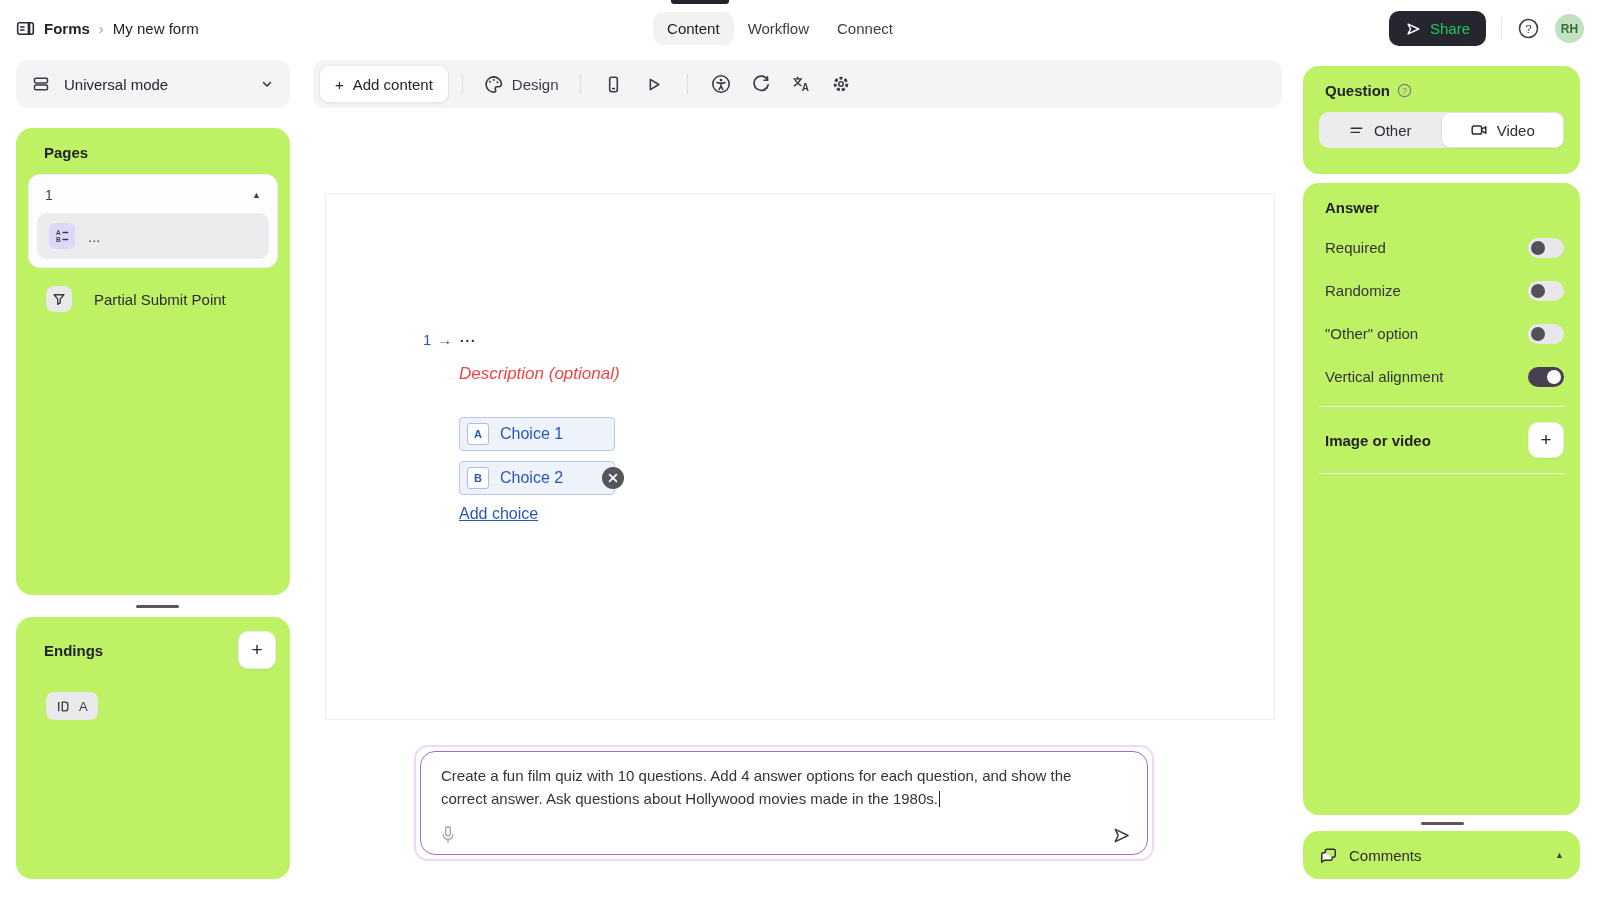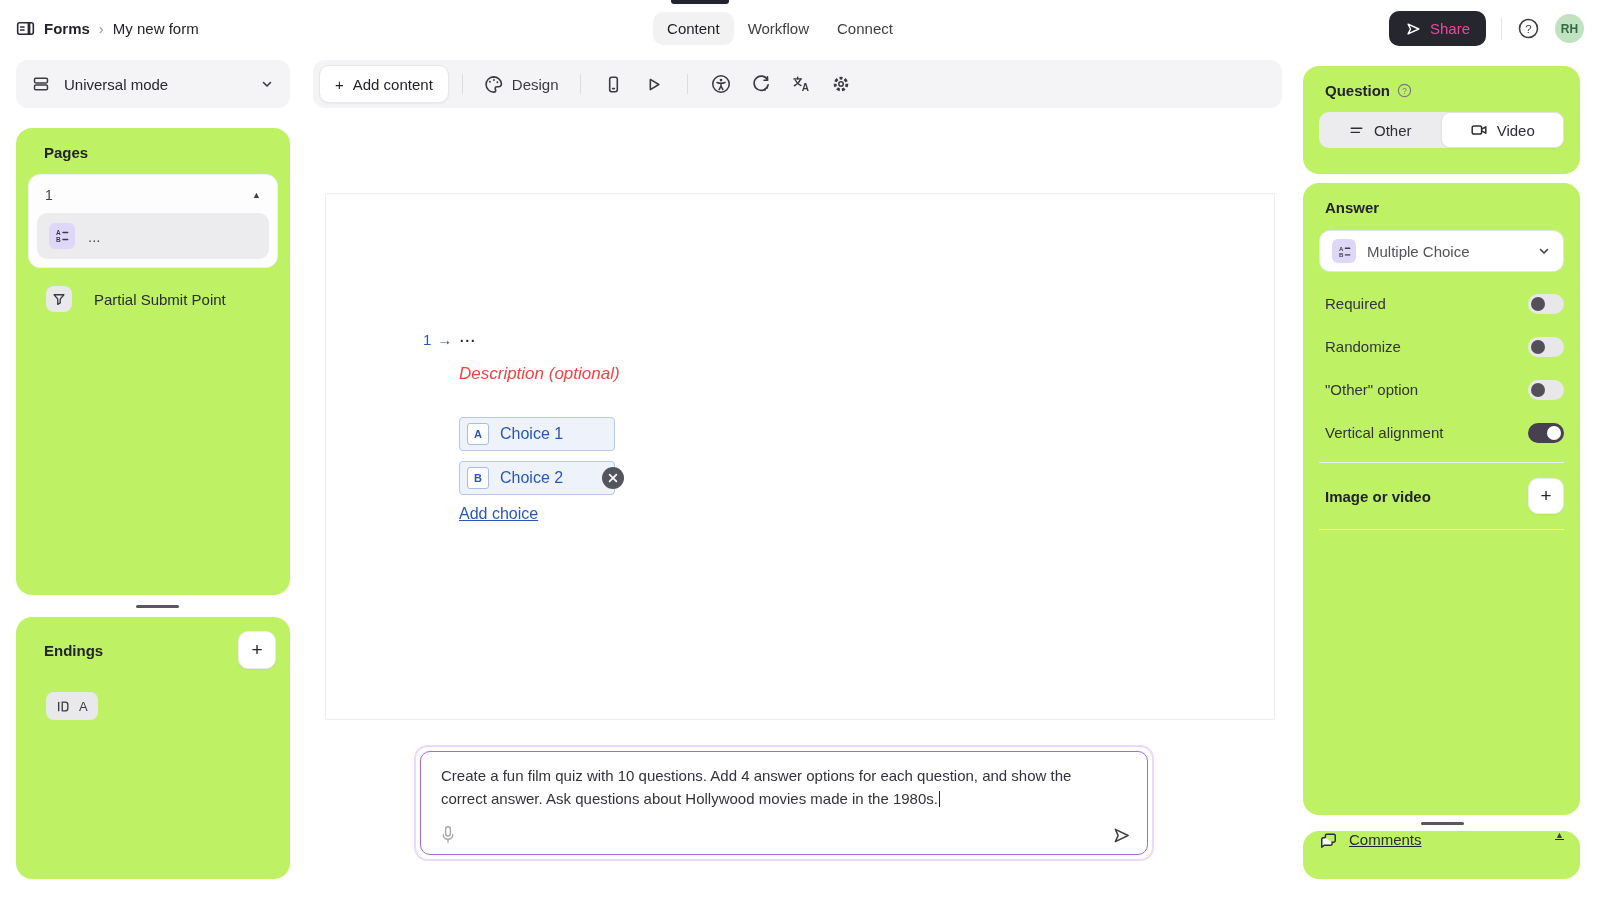--- a/index.html
+++ b/index.html
@@ -14,21 +14,21 @@
   .breadcrumb{position:absolute;left:16px;top:0;height:57px;display:flex;align-items:center;gap:9px;font-size:15px;}
   .crumb-app{font-weight:700;color:#23232c;cursor:pointer;}
   .crumb-sep{color:#9a9aa2;}
   .crumb-page{color:#23232c;cursor:pointer;}
   .tab-indicator{position:absolute;left:671px;top:0;width:58px;height:4px;background:#23232e;border-radius:0 0 3px 3px;}
   .tabs{position:absolute;left:780px;top:0;height:57px;transform:translateX(-50%);display:flex;align-items:center;gap:0;}
   .tab{padding:8px 14px;border-radius:10px;font-size:15px;color:#3d3d45;cursor:pointer;white-space:nowrap;}
   .tab.active{background:#f2f2f3;color:#1d1d26;font-weight:500;}
   .topbar-right{position:absolute;right:16px;top:0;height:57px;display:flex;align-items:center;gap:15px;}
   .share-btn{display:flex;align-items:center;gap:9px;height:35px;padding:0 16px;border-radius:10px;
-             background:#26262f;color:#ec4899;font-size:15px;font-weight:500;cursor:pointer;}
+             background:#26262f;color:#22c55e;font-size:15px;font-weight:500;cursor:pointer;}
   .tb-divider{width:1px;height:22px;background:#e4e4e6;}
   .help-btn{color:#3d3d45;cursor:pointer;display:flex;}
   .avatar{width:29px;height:29px;border-radius:50%;background:#c0e2c0;color:#356b3e;font-size:12px;font-weight:700;
           display:flex;align-items:center;justify-content:center;cursor:pointer;}
 
   
   .panel{position:absolute;background:#bef264;border-radius:16px;}
   .handle{position:absolute;height:3px;width:43px;background:#5a5560;border-radius:2px;cursor:row-resize;}
 
   
@@ -80,21 +80,21 @@
   .choice .key{width:20px;height:20px;background:#fff;border:1px solid #a9bce2;border-radius:3px;font-size:11px;font-weight:700;
                color:#2857b8;display:flex;align-items:center;justify-content:center;}
   .choice .lbl{font-size:16px;color:#2857b8;}
   .del-btn{position:absolute;right:-10px;top:50%;transform:translateY(-50%);width:22px;height:22px;border-radius:50%;
            background:#55555d;color:#fff;display:flex;align-items:center;justify-content:center;cursor:pointer;}
   .add-choice{position:absolute;left:133px;top:311px;font-size:16px;color:#2857b8;text-decoration:underline;cursor:pointer;}
 
   
   .prompt-outer{position:absolute;left:414px;top:745px;width:740px;height:116px;border:2px solid #ead9f8;border-radius:14px;
                 background:#fff;box-sizing:border-box;}
-  .prompt-inner{position:absolute;inset:4px;background:#fff;border:1.5px solid #a968d9;border-radius:10px;box-sizing:border-box;
+  .prompt-inner{position:absolute;inset:4px;background:#fff;border:1.5px solid #a968d9;border-radius:15px;box-sizing:border-box;
                 padding:12px 56px 12px 20px;font-size:15px;line-height:23px;color:#33333b;cursor:text;}
   .caret{display:inline-block;width:1.5px;height:16px;background:#23232c;vertical-align:-3px;margin-left:1px;}
   .mic-btn{position:absolute;left:18px;bottom:9px;color:#a5a5ad;cursor:pointer;}
   .send-btn{position:absolute;right:16px;bottom:9px;color:#3f3f47;cursor:pointer;}
 
   
   .panel-question{left:1303px;top:66px;width:277px;height:108px;padding:16px;box-sizing:border-box;}
   .insp-head{display:flex;align-items:center;gap:7px;padding-left:6px;}
   .help-mini{color:#7a7a82;display:flex;}
   .segmented{margin-top:13px;height:36px;background:#ececee;border-radius:10px;display:flex;}
@@ -110,22 +110,22 @@
   .toggle-row .lbl{font-size:15px;color:#33333b;}
   .sw{width:36px;height:20px;border-radius:10px;background:#e8e8ea;position:relative;cursor:pointer;flex:none;}
   .sw .knob{position:absolute;left:3px;top:3px;width:14px;height:14px;border-radius:50%;background:#54505a;}
   .sw.on{background:#474050;}
   .sw.on .knob{left:auto;right:3px;background:#fff;}
   .divider{height:1px;background:#ececee;margin:8px 0;}
   .media-row{height:50px;display:flex;align-items:center;justify-content:space-between;padding-left:6px;}
   .media-row .lbl{font-size:15px;font-weight:700;color:#23232c;}
   .media-row .sq-btn{width:34px;height:34px;}
   .handle-right{left:1421px;top:822px;}
-  .panel-comments{left:1303px;top:831px;width:277px;height:48px;display:flex;gap:11px;
-                  padding:0 16px;box-sizing:border-box;cursor:pointer;text-decoration:underline;}
+  .panel-comments{left:1303px;top:831px;width:277px;height:48px;display:flex;align-items:center;gap:11px;
+                  padding:0 16px;box-sizing:border-box;cursor:pointer;}
   .panel-comments .lbl{flex:1;font-size:15px;color:#2c2c34;font-weight:500;}
 </style>
 </head>
 <body>
 
 <div id="app">
 
   <div class="topbar">
     <div class="breadcrumb">
       <span class="ic">
@@ -380,36 +380,20 @@
         </span>
         <span>Video</span>
       </div>
     </div>
   </div>
 
   <div class="panel panel-answer">
     <div class="insp-head">
       <span class="panel-title">Answer</span>
     </div>
-    <div class="answer-select">
-      <span class="type-chip">
-        <svg width="15" height="15" viewBox="0 0 16 16" fill="none" stroke="#3c3c46" stroke-width="1.5" stroke-linecap="round">
-          <text x="2" y="7" font-size="6.5" font-weight="bold" font-family="Liberation Sans, sans-serif" fill="#3c3c46" stroke="none">A</text>
-          <line x1="9" y1="4.6" x2="13.6" y2="4.6"></line>
-          <text x="2" y="14" font-size="6.5" font-weight="bold" font-family="Liberation Sans, sans-serif" fill="#3c3c46" stroke="none">B</text>
-          <line x1="9" y1="11.6" x2="13.6" y2="11.6"></line>
-        </svg>
-      </span>
-      <span class="lbl">Multiple Choice</span>
-      <span class="ic">
-        <svg width="14" height="14" viewBox="0 0 14 14" fill="none" stroke="#3d3d45" stroke-width="1.6" stroke-linecap="round" stroke-linejoin="round">
-          <path d="M3.5 5.5 L7 9 L10.5 5.5"></path>
-        </svg>
-      </span>
-    </div>
 
     <div class="toggle-list">
       <div class="toggle-row">
         <span class="lbl">Required</span>
         <div class="sw">
             <div class="knob"></div>
           </div>
       </div>
       <div class="toggle-row">
         <span class="lbl">Randomize</span>

